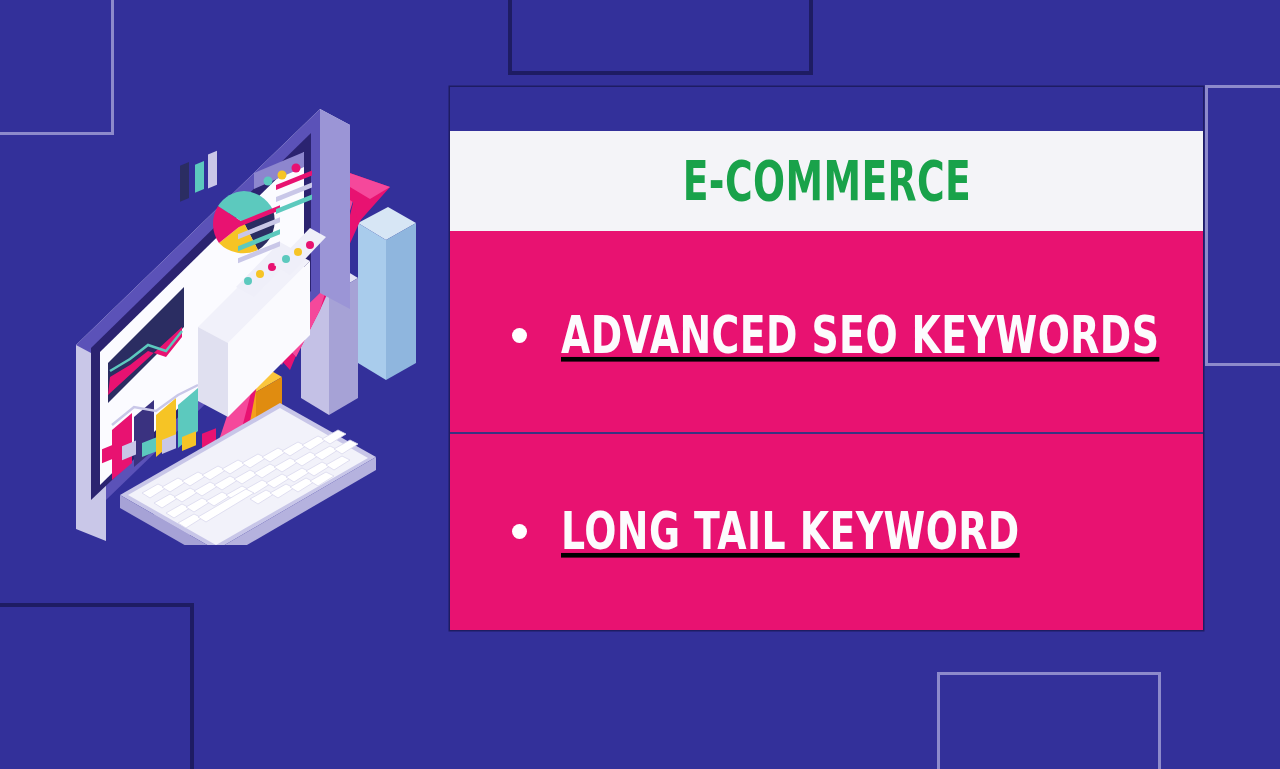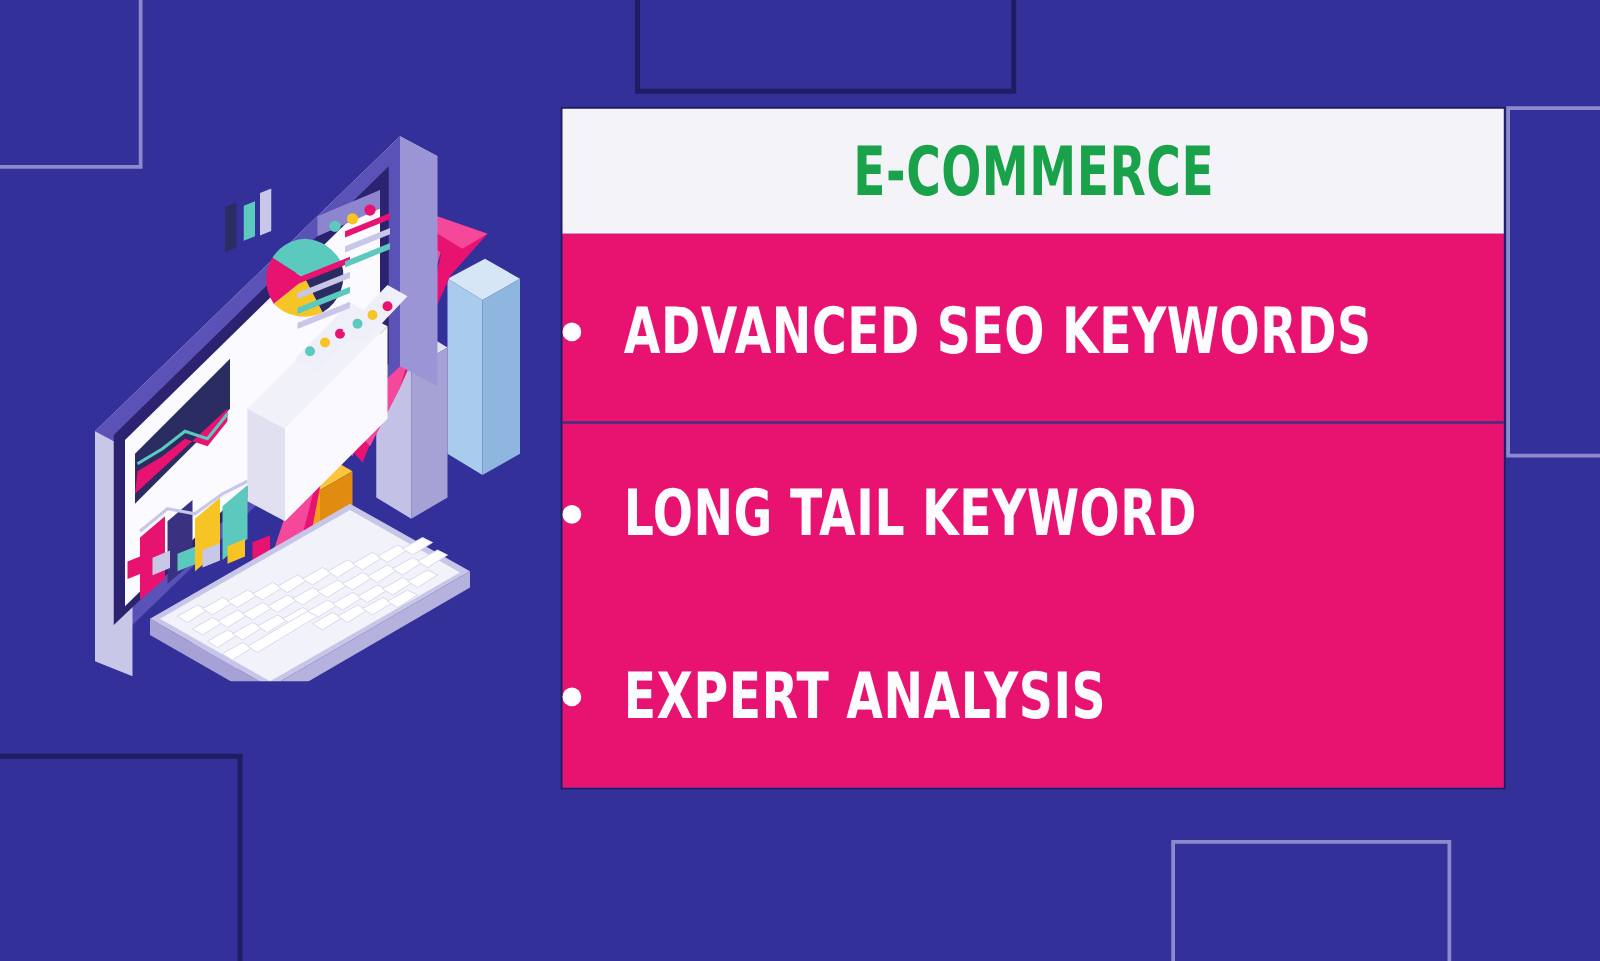--- a/index.html
+++ b/index.html
@@ -56,20 +56,21 @@
     box-shadow: 0 0 0 1.5px #1E1C63;
   }
 
   #card-header {
     height: 100px;
     background: #F4F4F8;
     display: flex;
     align-items: center;
     justify-content: center;
     flex: none;
+    margin-top: 44px;
   }
 
   #card-title {
     color: #19A24A;
     font-family: "DejaVu Sans", sans-serif;
     font-weight: bold;
     font-size: 46px;
     letter-spacing: 0.5px;
     transform: scaleX(0.82) scaleY(1.18);
     transform-origin: center;
@@ -81,21 +82,23 @@
     background: #E81271;
     display: flex;
     flex-direction: column;
     padding-top: 6px;
   }
 
   .list-item {
     flex: 1;
     display: flex;
     align-items: center;
+    padding-left: 62px;
     position: relative;
+    text-decoration: underline;
   }
 
   .list-item.with-rule::after {
     content: "";
     position: absolute;
     left: 0;
     right: 0;
     bottom: 0;
     height: 2px;
     background: #3A3280;
@@ -304,21 +307,17 @@
         <span class="bullet"></span>
         <span class="item-label">ADVANCED SEO KEYWORDS</span>
       </div>
 
       <div class="list-item">
         <span class="bullet"></span>
         <span class="item-label">LONG TAIL KEYWORD</span>
       </div>
 
 
-      <div class="list-item">
-        <span class="bullet"></span>
-        <span class="item-label">EXPERT ANALYSIS</span>
-      </div>
 
     </div>
   </div>
 
 </div>
 
 </body></html>

